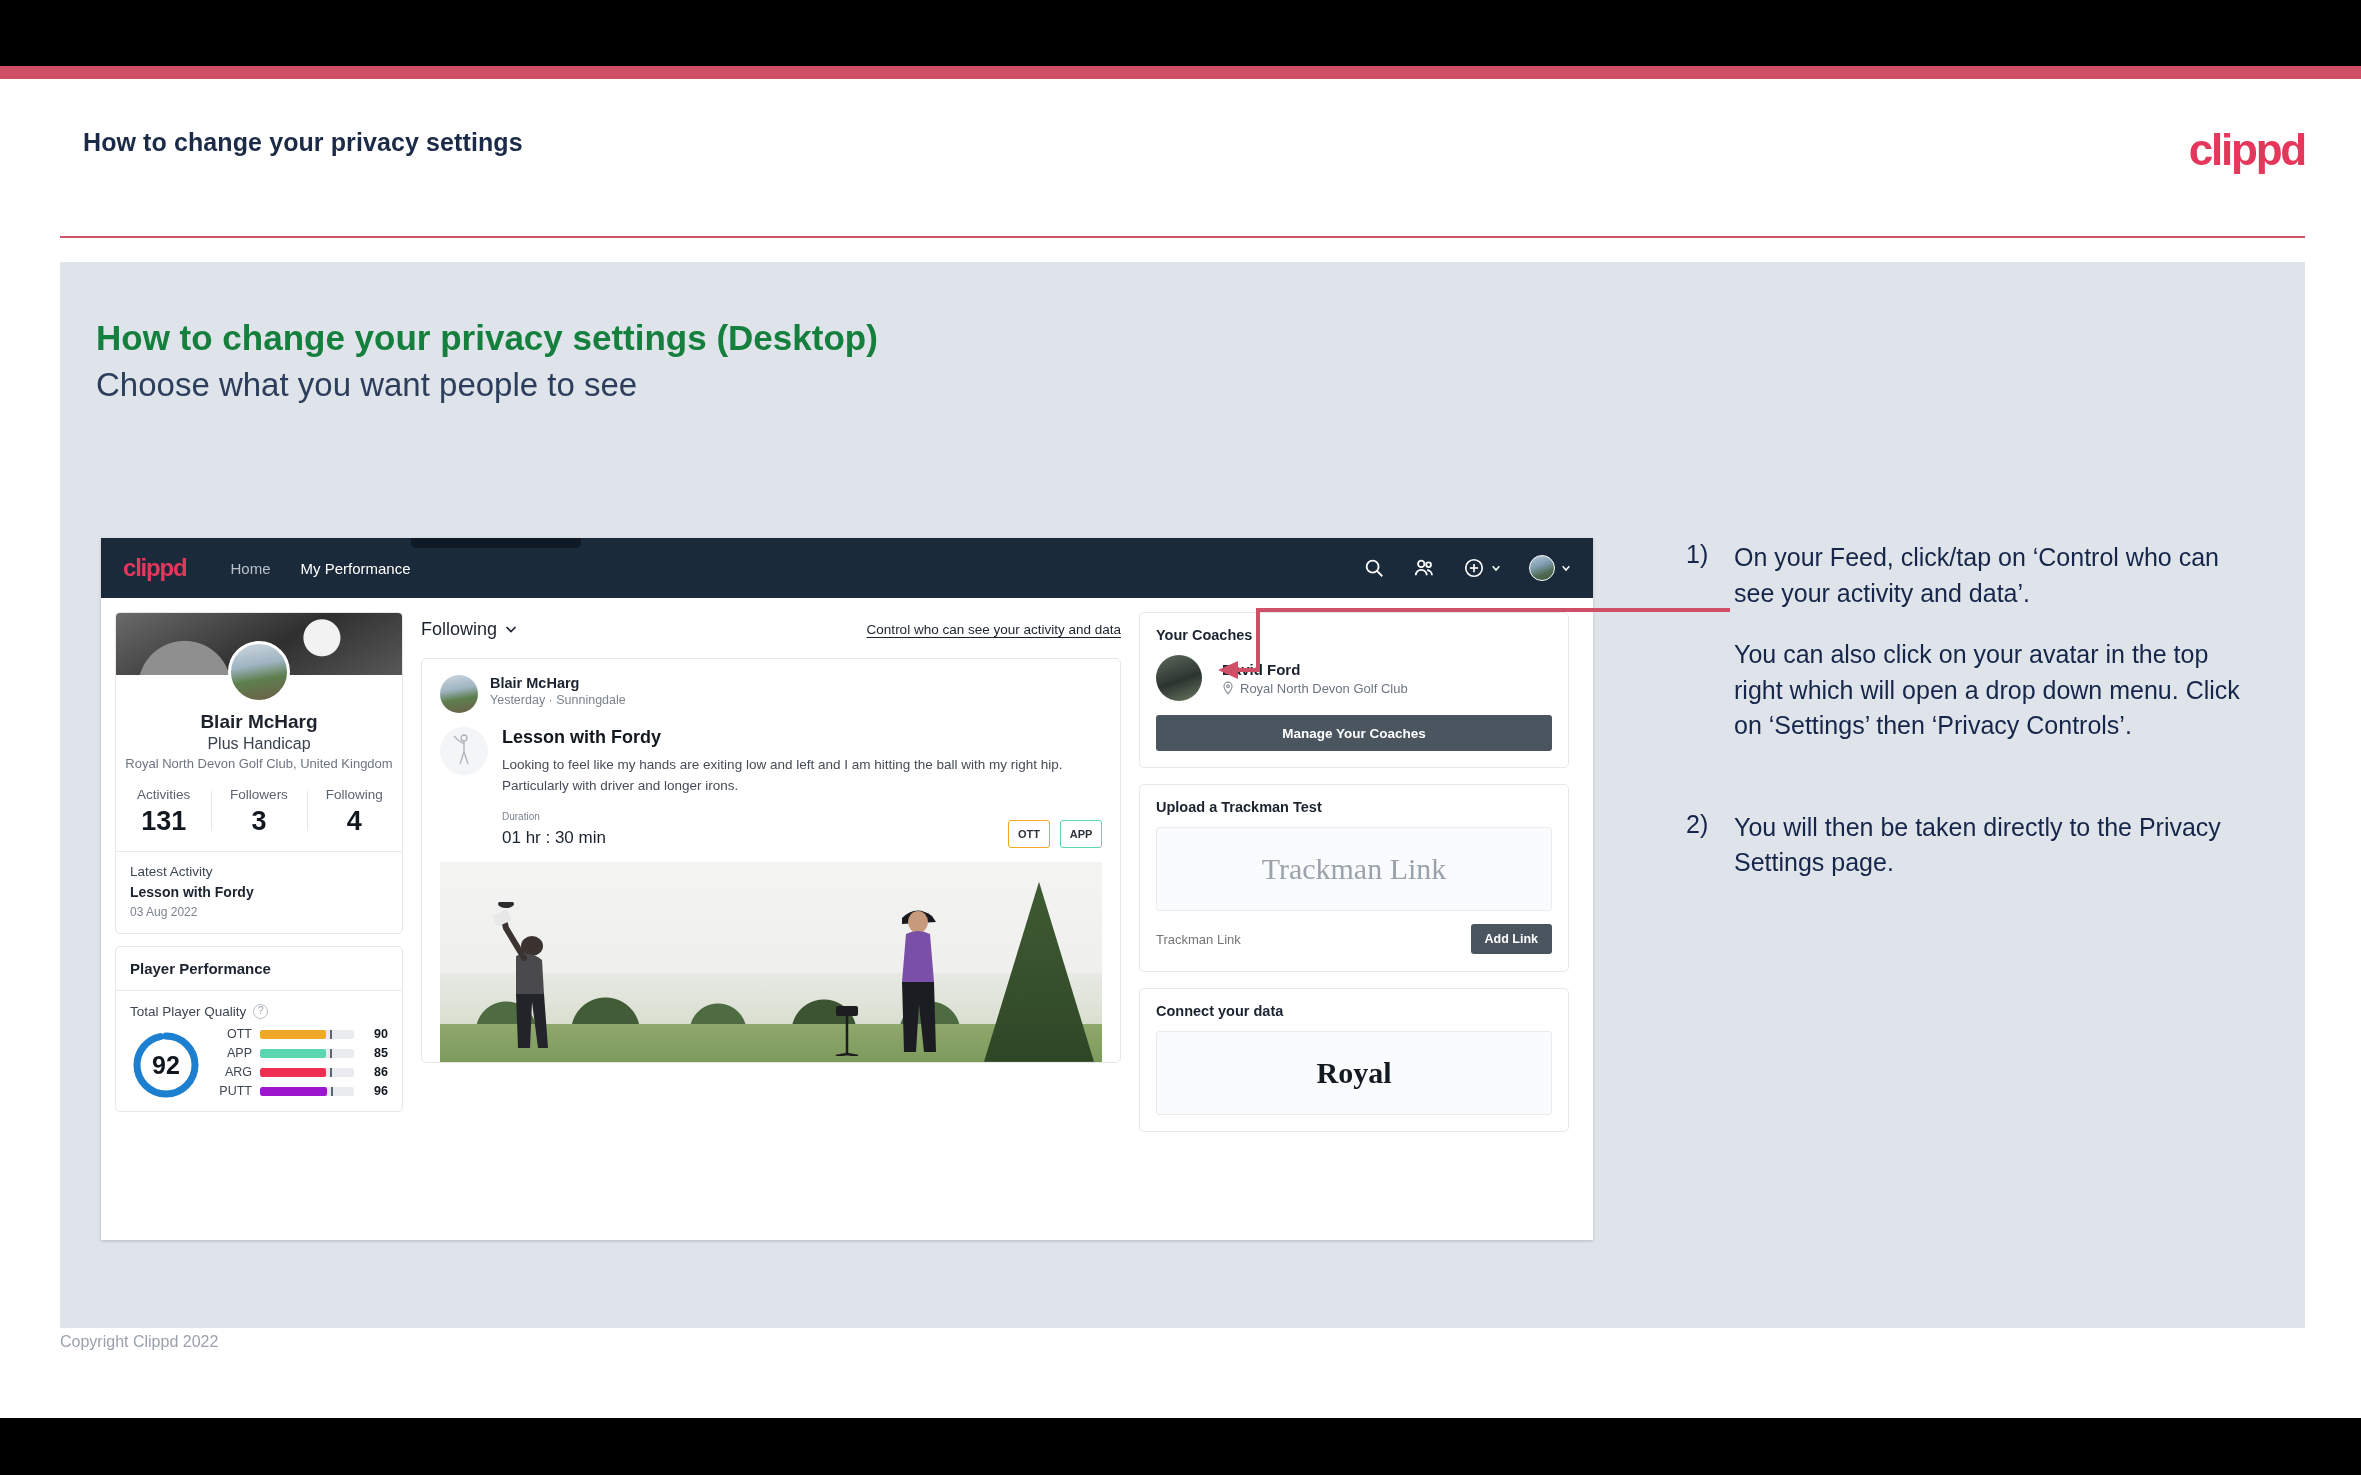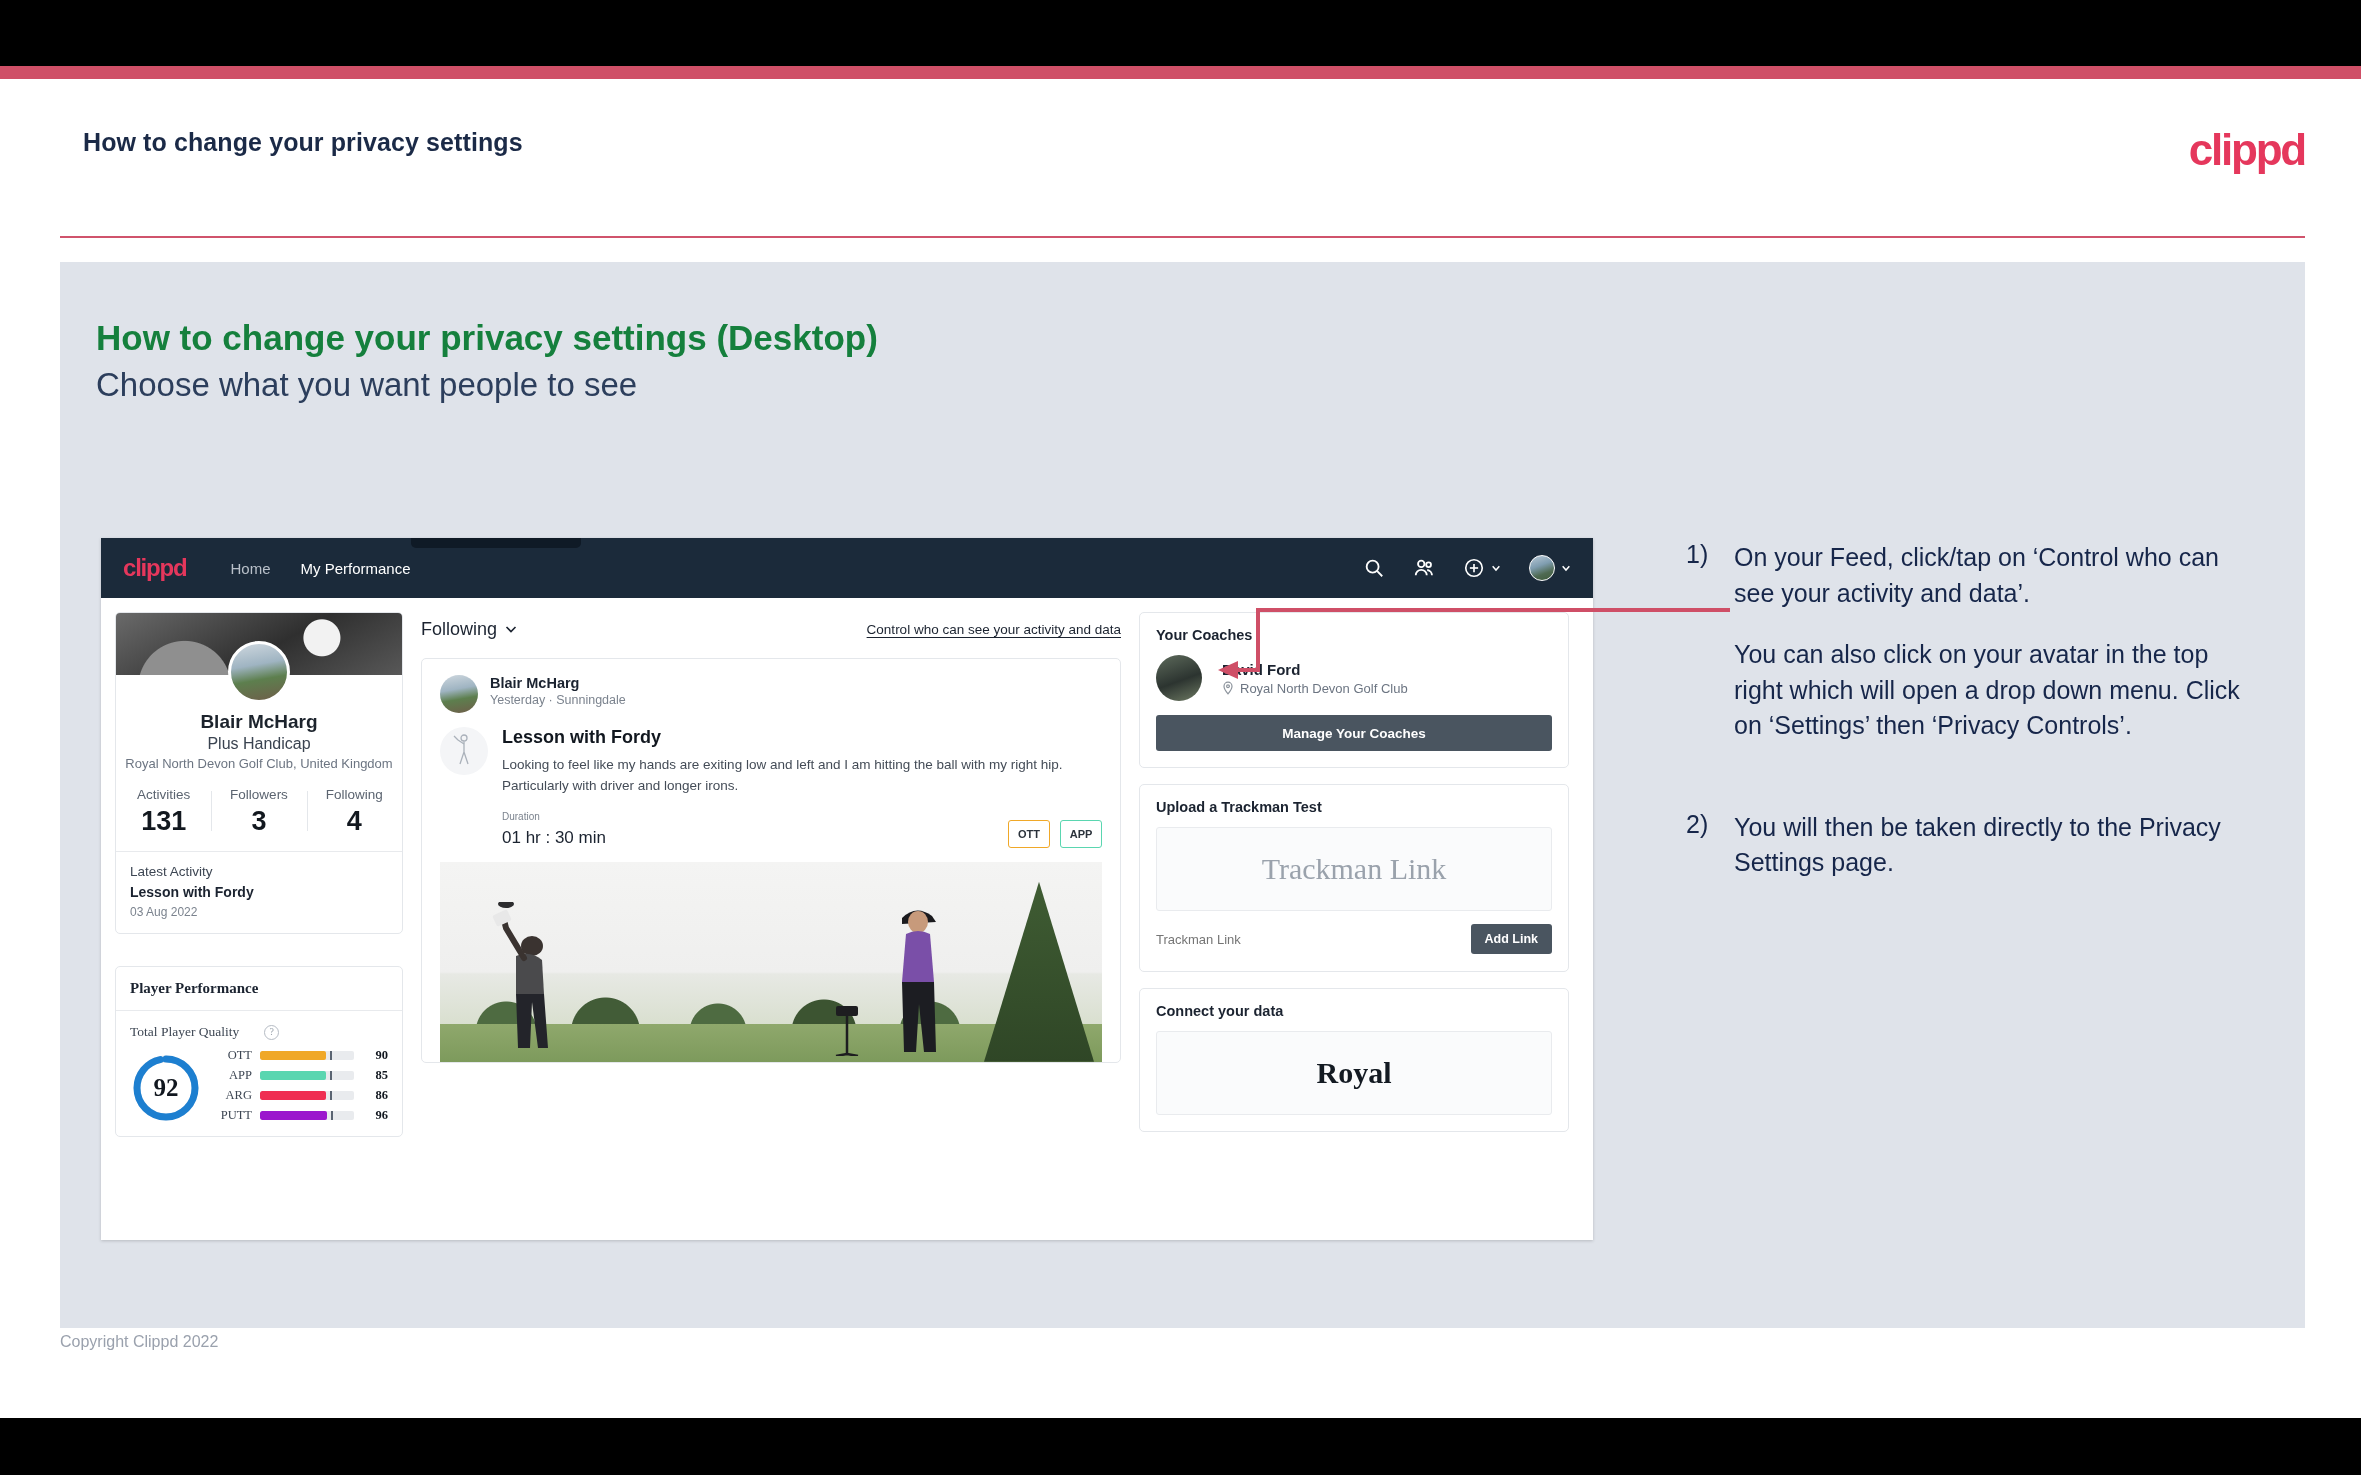--- a/index.html
+++ b/index.html
@@ -126,24 +126,24 @@
   .stat-label { font-size:13.5px; color:#5b6470; }
   .stat-value { font-size:27px; font-weight:700; color:#12181f; margin-top:4px; }
   .latest {
     border-top:1px solid #e8eaed; padding:12px 14px 14px 14px;
   }
   .latest-h { font-size:13.5px; color:#3d4653; }
   .latest-t { font-size:14px; font-weight:700; color:#1b2330; margin-top:5px; }
   .latest-d { font-size:12px; color:#7b838e; margin-top:5px; }
 
   
-  .pp-card { margin-top:32px;font-family:Liberation Serif, serif; }
+  .pp-card { margin-top:12px; }
   .pp-head { padding:13px 14px; border-bottom:1px solid #e8eaed; font-size:15px; font-weight:700; color:#1b2330; }
   .pp-body { padding:13px 14px 8px 14px; }
-  .pp-tpq { display:flex; align-items:center; gap:25px; font-size:13.5px; color:#3d4653; }
+  .pp-tpq { display:flex; align-items:center; gap:7px; font-size:13.5px; color:#3d4653; }
   .q-ic { width:15px; height:15px; border-radius:50%; border:1.4px solid #b5bbc4; color:#98a0aa;
           font-size:10px; line-height:12px; text-align:center; }
   .pp-row-wrap { display:flex; align-items:center; gap:12px; margin-top:8px; }
   .donut { width:72px; height:72px; flex:none; position:relative; }
   .donut svg { transform:rotate(-90deg); }
   .donut span {
     position:absolute; inset:0; display:flex; align-items:center; justify-content:center;
     font-size:25px; font-weight:700; color:#11171f;
   }
   .bars { flex:1; }

